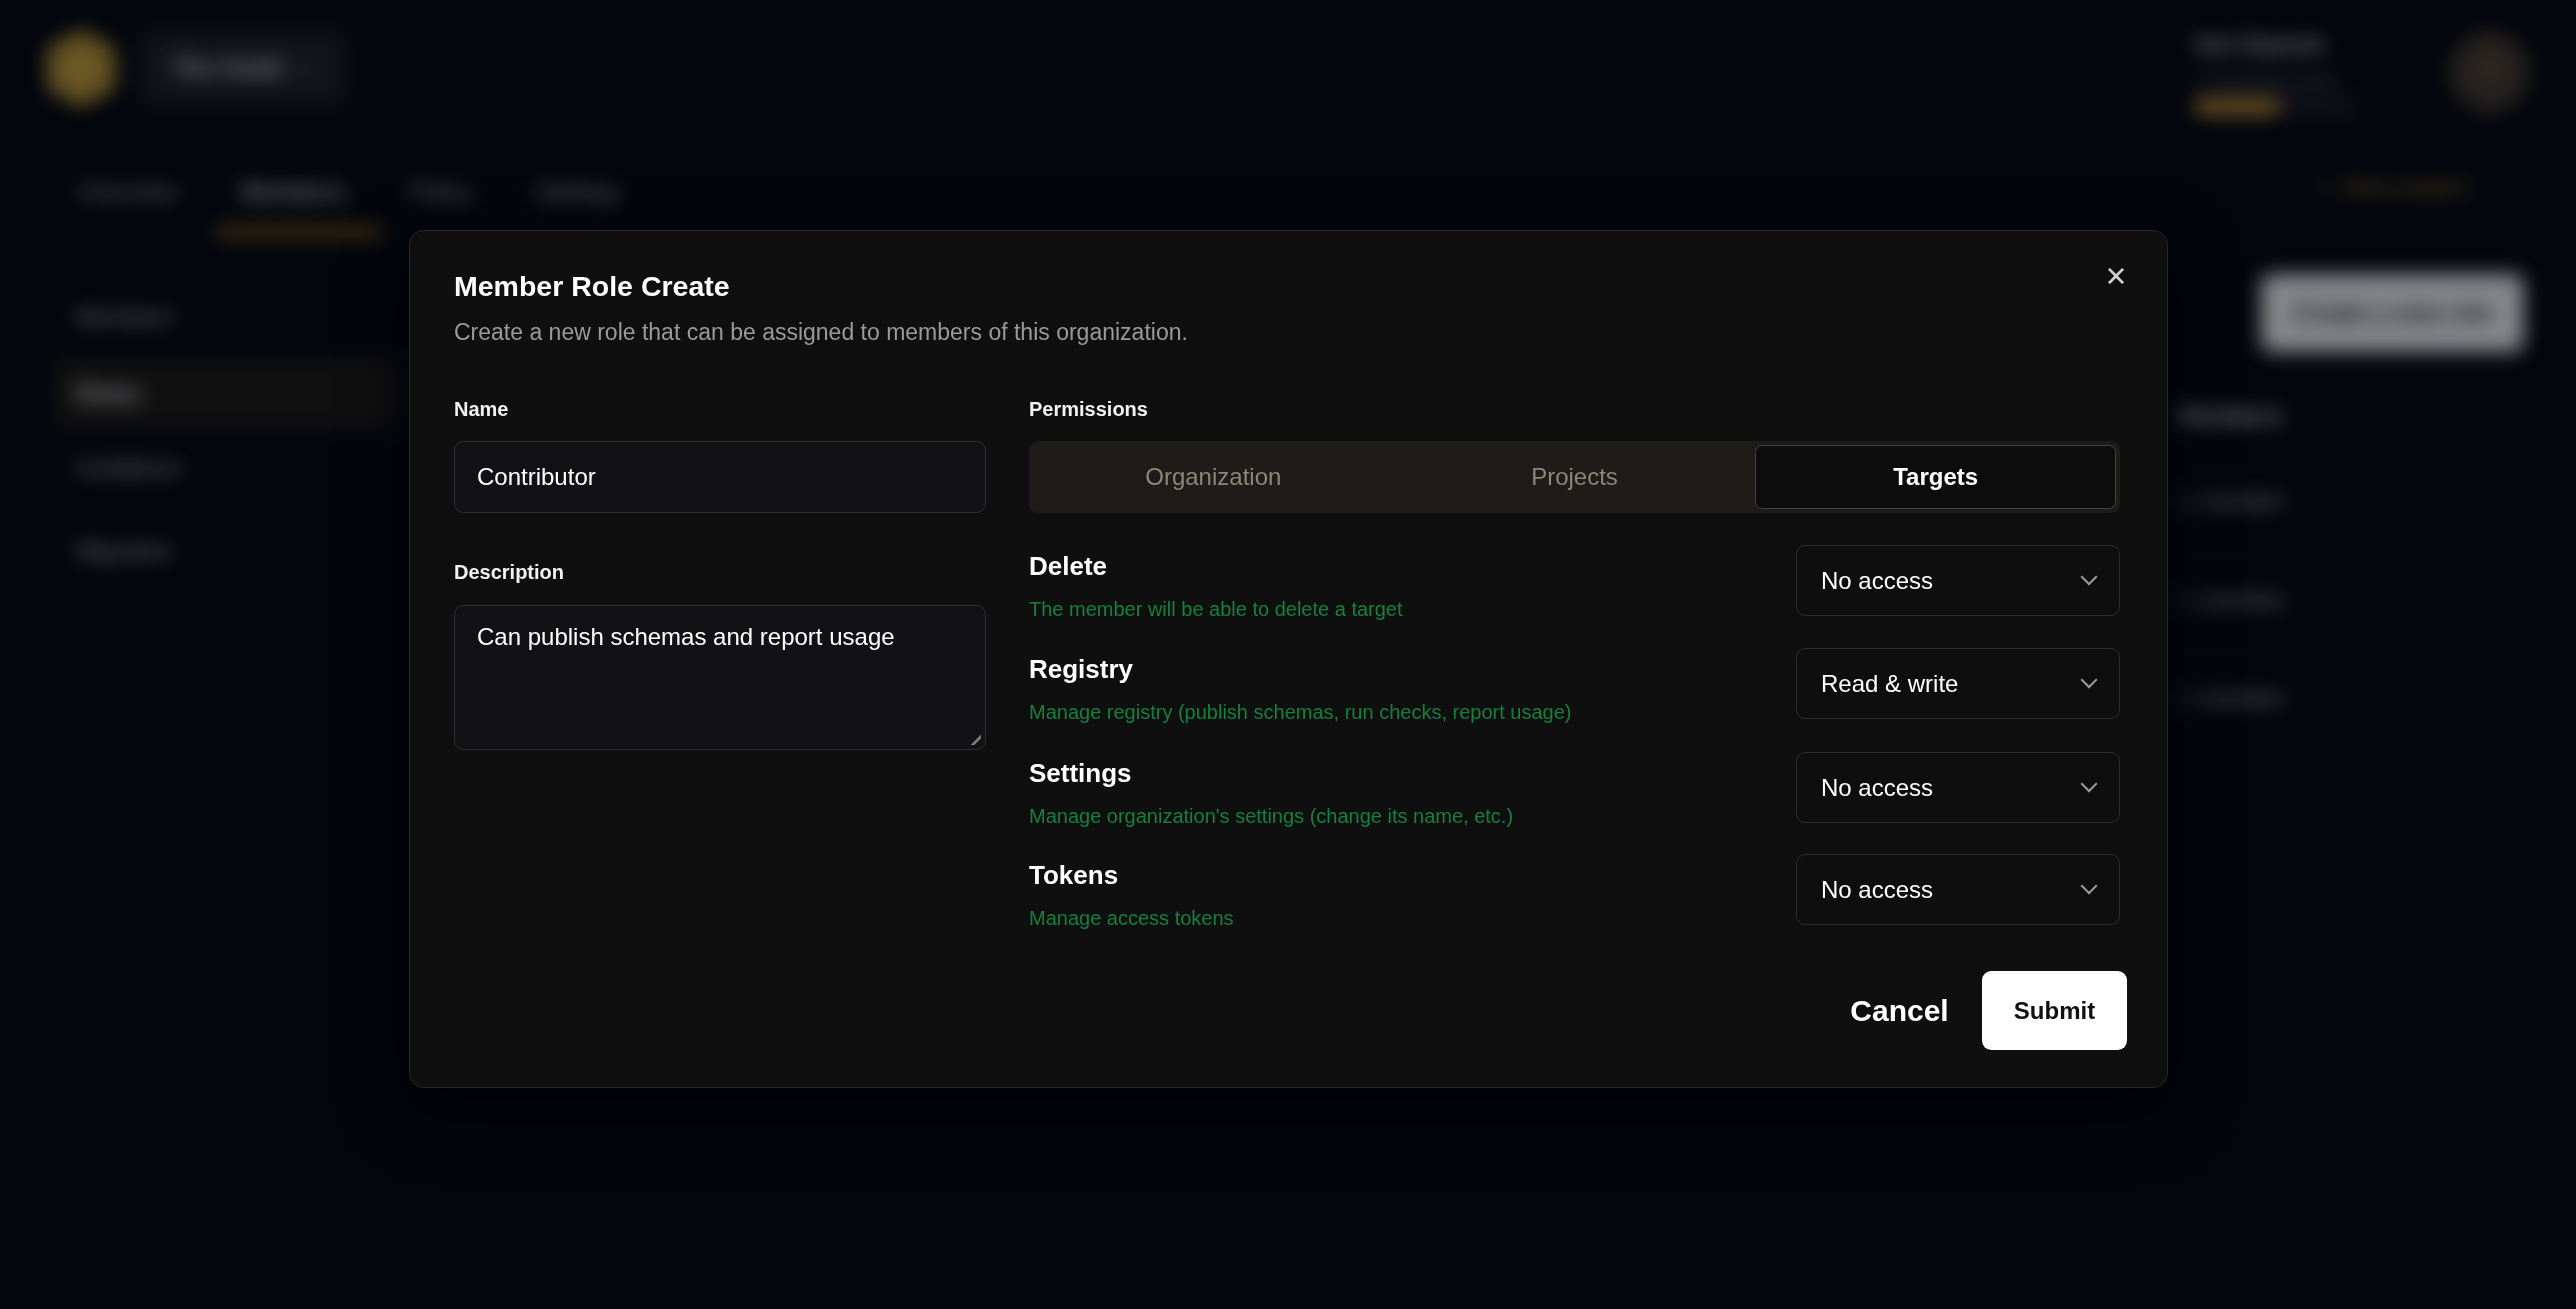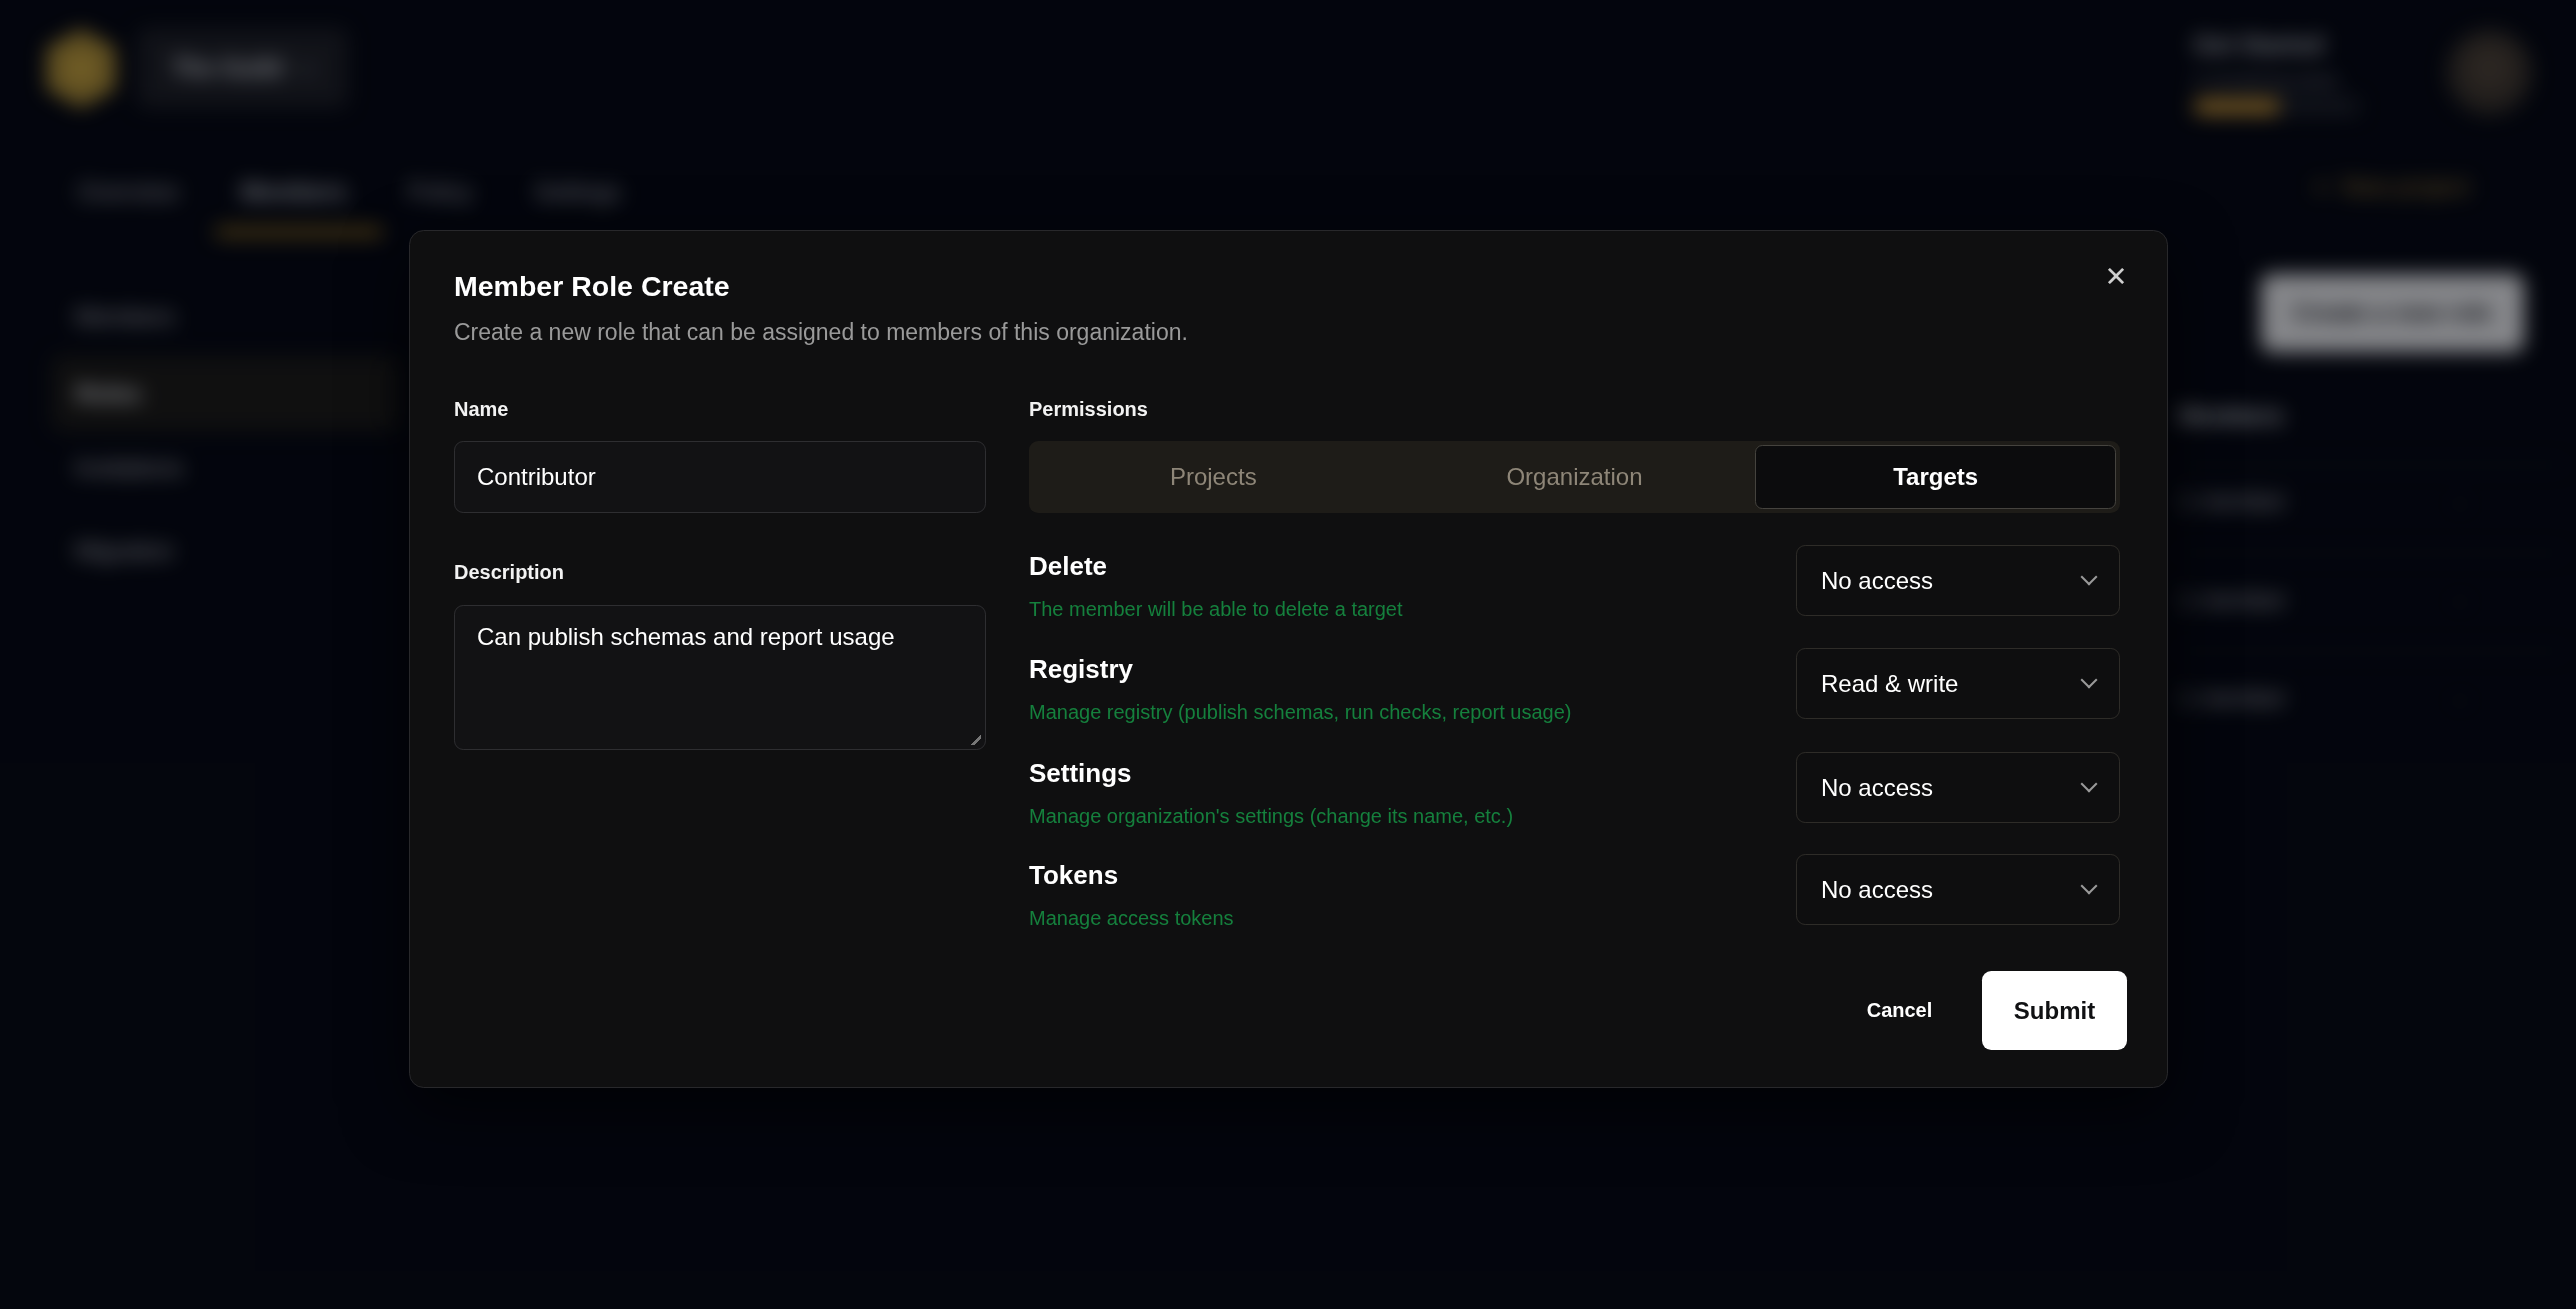--- a/index.html
+++ b/index.html
@@ -104,21 +104,21 @@
   .perm-select {
     position:absolute; right:0; top:0; width:324px; height:71px;
     background:#0e0e0f; border:0.9px solid #2e2c28; border-radius:9.2px;
     display:flex; align-items:center; justify-content:space-between; padding:0 24px;
     color:#ffffff; font-size:24px; cursor:pointer; font-family:inherit;
   }
   .perm-select .chev { border-color:#9a9a9a; }
 
   .cancel-btn {
     position:absolute; left:1428px; top:740px; width:123px; height:79px;
-    background:none; border:none; color:#ffffff; font-size:20px; font-weight:600;
+    background:none; border:none; color:#ffffff; font-size:30px; font-weight:600;
     cursor:pointer; font-family:inherit;
   }
   .submit-btn {
     position:absolute; left:1572px; top:740px; width:145px; height:79px;
     background:#ffffff; border:none; border-radius:9.2px; color:#101113;
     font-size:24px; font-weight:600; cursor:pointer; font-family:inherit;
   }
 </style>
 </head>
 <body>
@@ -186,22 +186,22 @@
   <input class="text-input" type="text" value="Contributor" style="">
 
   <div class="field-label" style="left:44px; top:330px;">Description</div>
   <div class="textarea-wrap">
     <textarea class="desc-textarea" style="">Can publish schemas and report usage</textarea>
     <span class="resize-handle"></span>
   </div>
 
   <div class="field-label" style="left:619px; top:167px;">Permissions</div>
   <div class="tabbar">
+    <button class="ptab">Organization</button>
     <button class="ptab">Projects</button>
-    <button class="ptab">Organization</button>
     <button class="ptab active">Targets</button>
   </div>
 
   <div class="perm-row" style="top:314px;">
     <div class="perm-title">Delete</div>
     <div class="perm-desc">The member will be able to delete a target</div>
     <button class="perm-select">
       <span>No access</span>
       <span class="chev"></span>
     </button>

